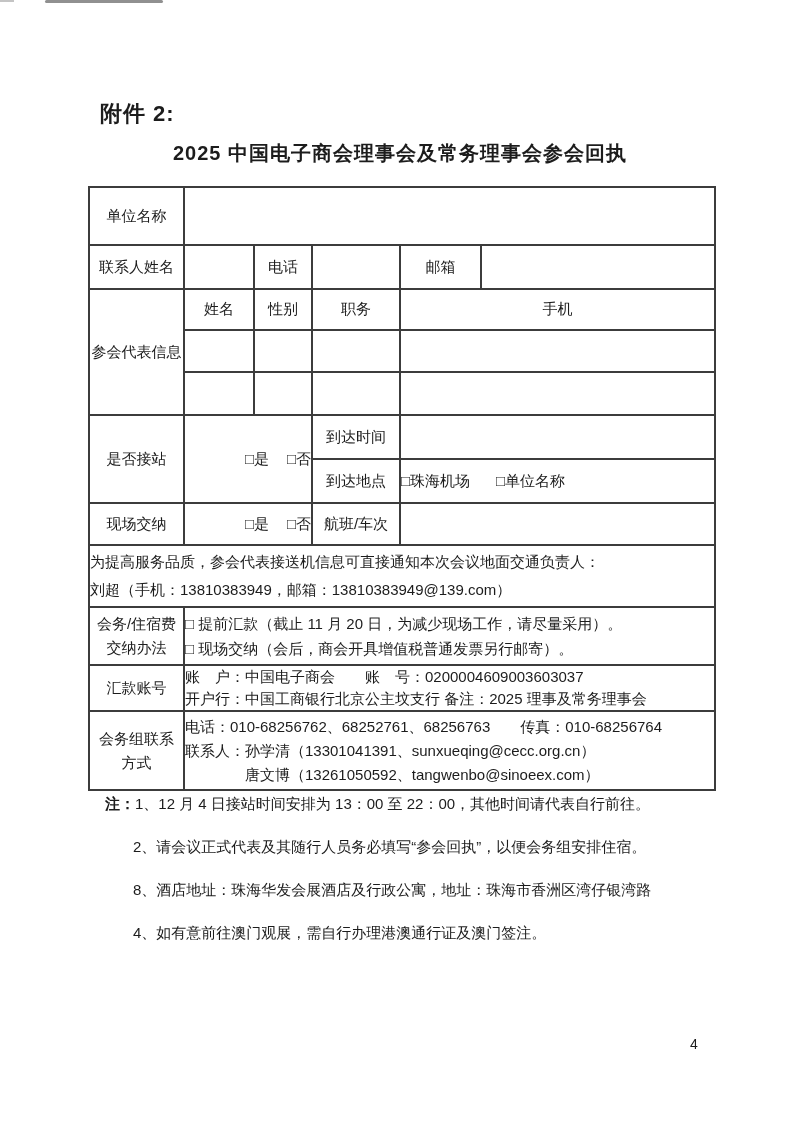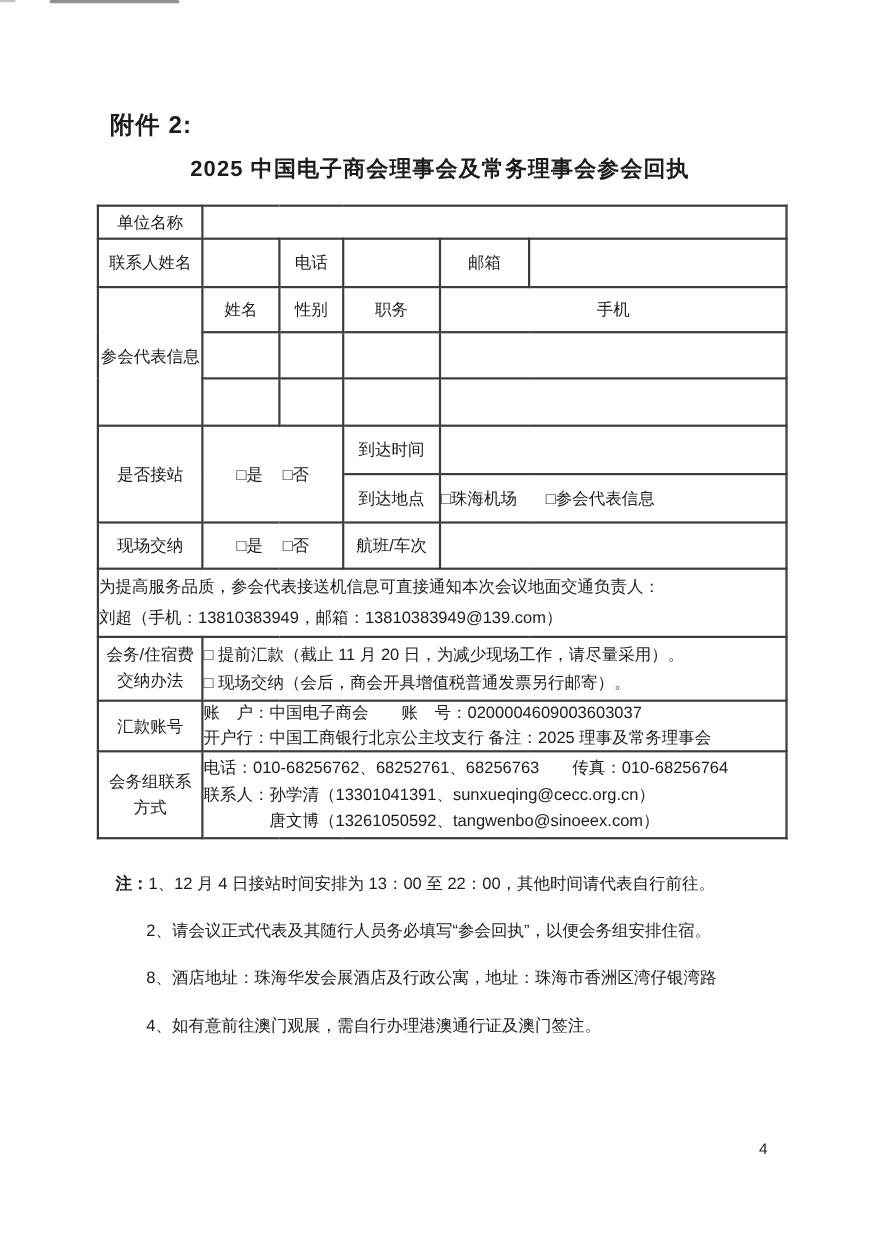--- a/index.html
+++ b/index.html
@@ -28,21 +28,21 @@
   table.form {
     position:absolute; left:88px; top:186px; width:626px;
     border-collapse:collapse; table-layout:fixed;
   }
   table.form td {
     border:2px solid #3c3c3c; padding:0; vertical-align:middle;
     font-size:15px; overflow:hidden;
   }
   td.lbl { text-align:center; }
   td.input-cell { background:#ffffff; }
-  td.options { text-align:center;font-family:Liberation Mono, monospace; }
+  td.options { text-align:right; }
   .opt-gap { display:inline-block; width:18px; }
   td.options-left { text-align:left; padding-left:8px; }
   .place-gap { display:inline-block; width:26px; }
   td.content { text-align:left; padding:4px 6px 4px 8px; }
   td.content .line { line-height:28px; white-space:nowrap; }
   td.content .line-tight { line-height:22px; white-space:nowrap; }
   td.content .line-mid { line-height:25px; white-space:nowrap; }
   .indent-contact { padding-left:60px; }
   .lbl .two-line { line-height:24px; }
   .notes {
@@ -70,21 +70,21 @@
     <colgroup>
       <col style="width:95px">
         <col style="width:70px">
         <col style="width:58px">
       <col style="width:88px">
         <col style="width:81px">
         <col style="width:234px">
     </colgroup>
 
     <tbody>
-        <tr style="height:30px">
+        <tr style="height:58px">
       <td class="lbl">单位名称</td>
       <td class="input-cell" colspan="5"></td>
     </tr>
 
     <tr style="height:44px">
       <td class="lbl">联系人姓名</td>
       <td class="input-cell"></td>
       <td class="lbl">电话</td>
       <td class="input-cell"></td>
       <td class="lbl">邮箱</td>
@@ -117,21 +117,21 @@
       <td class="lbl" rowspan="2">是否接站</td>
       <td class="options" rowspan="2" colspan="2">
         <span>□是</span><span class="opt-gap"></span><span>□否</span>
       </td>
       <td class="lbl">到达时间</td>
       <td class="input-cell" colspan="2"></td>
     </tr>
     <tr style="height:44px">
       <td class="lbl">到达地点</td>
       <td class="options-left" colspan="2">
-        <span>□珠海机场</span><span class="place-gap"></span><span>□参会代表信息</span>
+        <span>□珠海机场</span><span class="place-gap"></span><span>□单位名称</span>
       </td>
     </tr>
 
     <tr style="height:42px">
       <td class="lbl">现场交纳</td>
       <td class="options" colspan="2">
         <span>□是</span><span class="opt-gap"></span><span>□否</span>
       </td>
       <td class="lbl">航班/车次</td>
       <td class="input-cell" colspan="2"></td>

